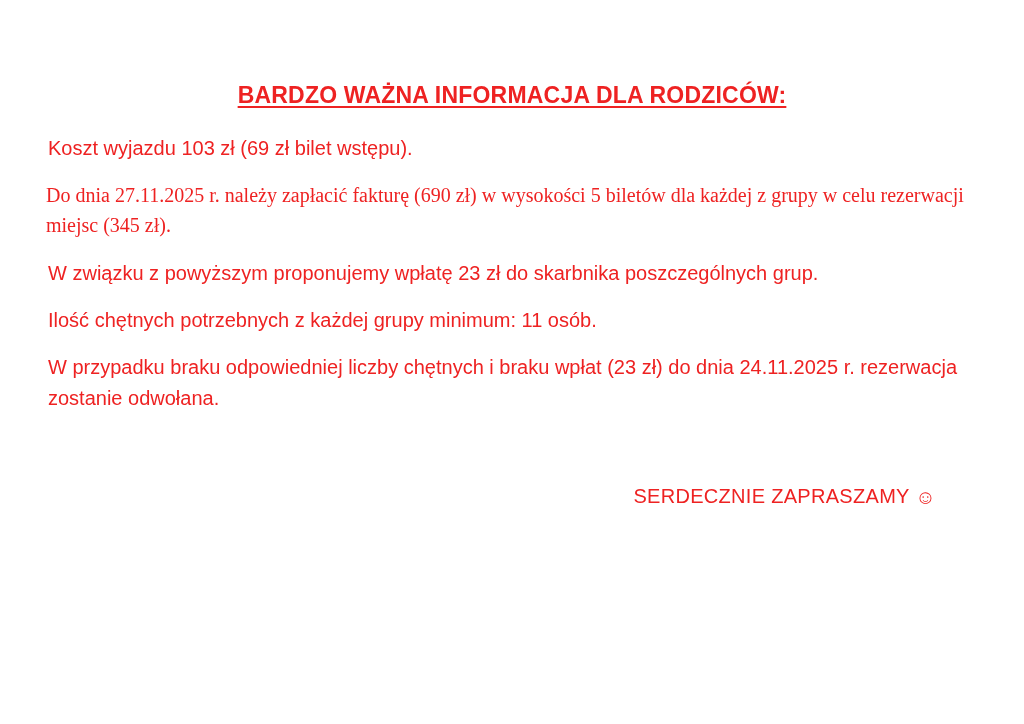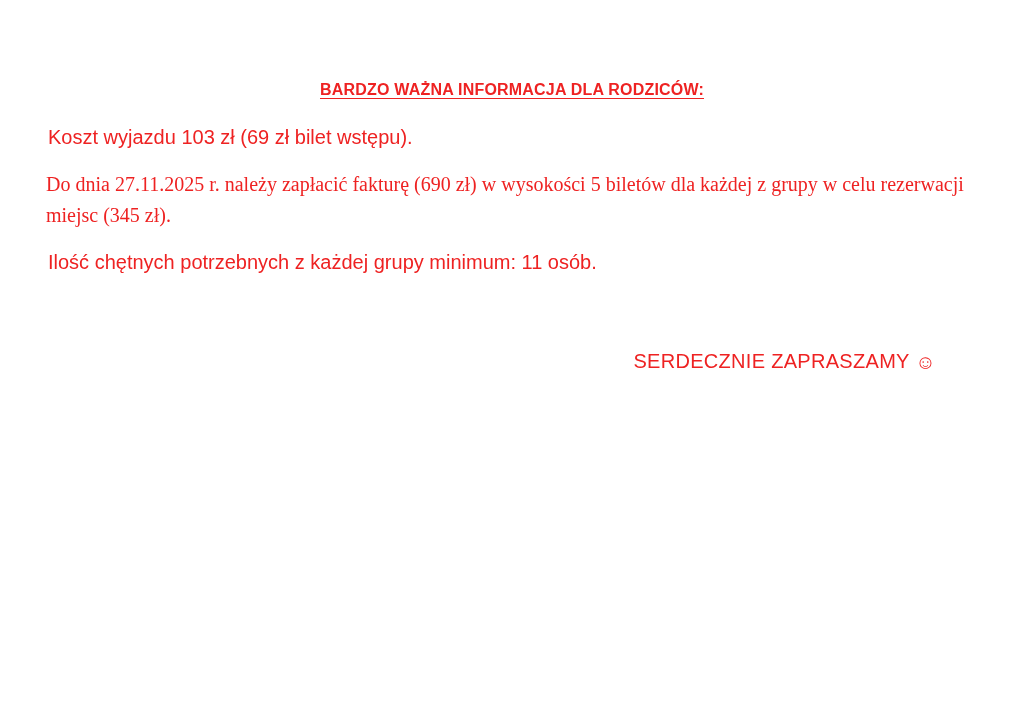--- a/index.html
+++ b/index.html
@@ -16,21 +16,21 @@
   }
   .page {
     position: relative;
     width: 1024px;
     height: 724px;
     box-sizing: border-box;
     padding: 78px 44px 0 44px;
   }
   .doc-title {
     text-align: center;
-    font-size: 16px;
+    font-size: 23px;
     line-height: 1.5;
     letter-spacing: 0.2px;
     text-decoration: underline;
     text-underline-offset: 3px;
     margin: 0 0 20px 0;
     color: #ee2222;
   }
   .para {
     font-size: 20px;
     line-height: 1.52;
@@ -58,23 +58,25 @@
 <body>
 
 <div class="page">
 
   <h1 class="doc-title">BARDZO WAŻNA INFORMACJA DLA RODZICÓW:</h1>
 
   <p class="para indent-1">Koszt wyjazdu 103 zł (69 zł  bilet wstępu).</p>
 
   <p class="para indent-2">Do dnia 27.11.2025 r. należy zapłacić fakturę (690 zł) w wysokości  5 biletów dla każdej z grupy w celu rezerwacji miejsc (345 zł).</p>
 
+  <p class="para indent-1">W związku z powyższym proponujemy  wpłatę 23 zł do skarbnika poszczególnych grup.</p>
 
 
   <p class="para indent-1">Ilość chętnych potrzebnych z każdej grupy minimum: 11 osób.</p>
 
+  <p class="para indent-1">W przypadku braku odpowiedniej liczby chętnych i braku wpłat (23 zł) do dnia 24.11.2025 r. rezerwacja zostanie odwołana.</p>
 
   <div class="closing">
     <span>SERDECZNIE ZAPRASZAMY</span>
     <span class="smiley">☺</span>
   </div>
 
 </div>
 
 </body></html>

